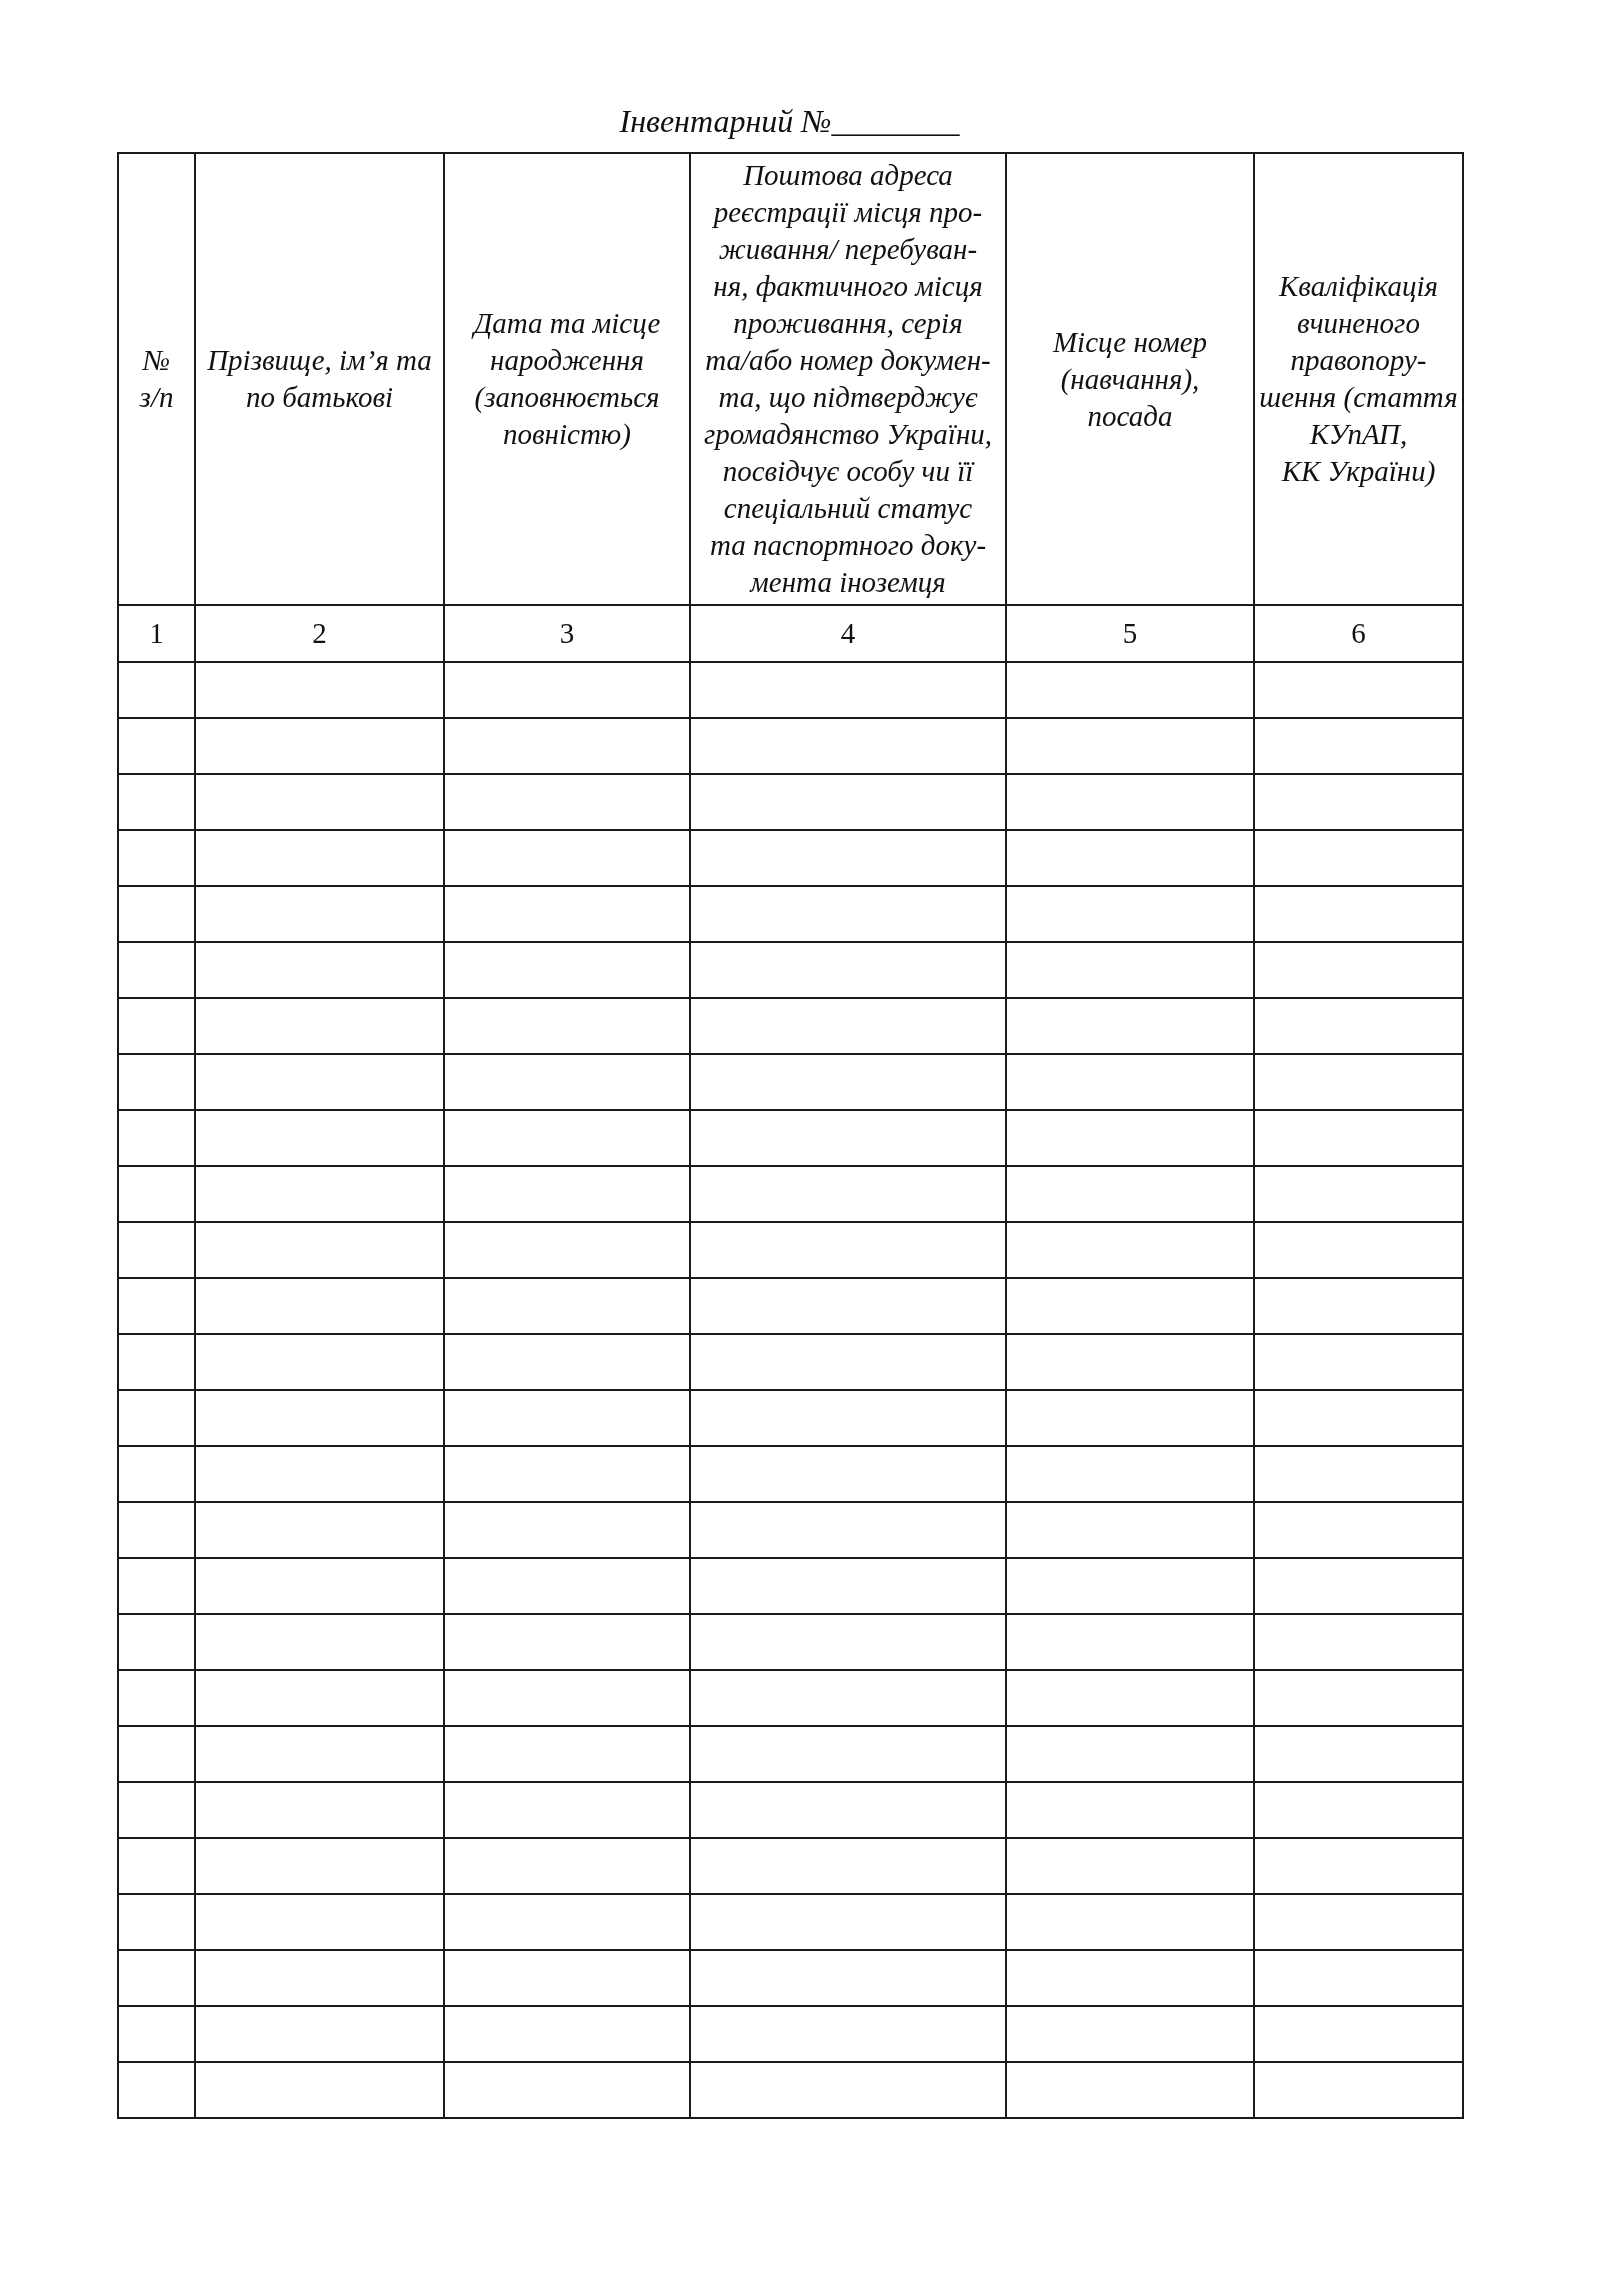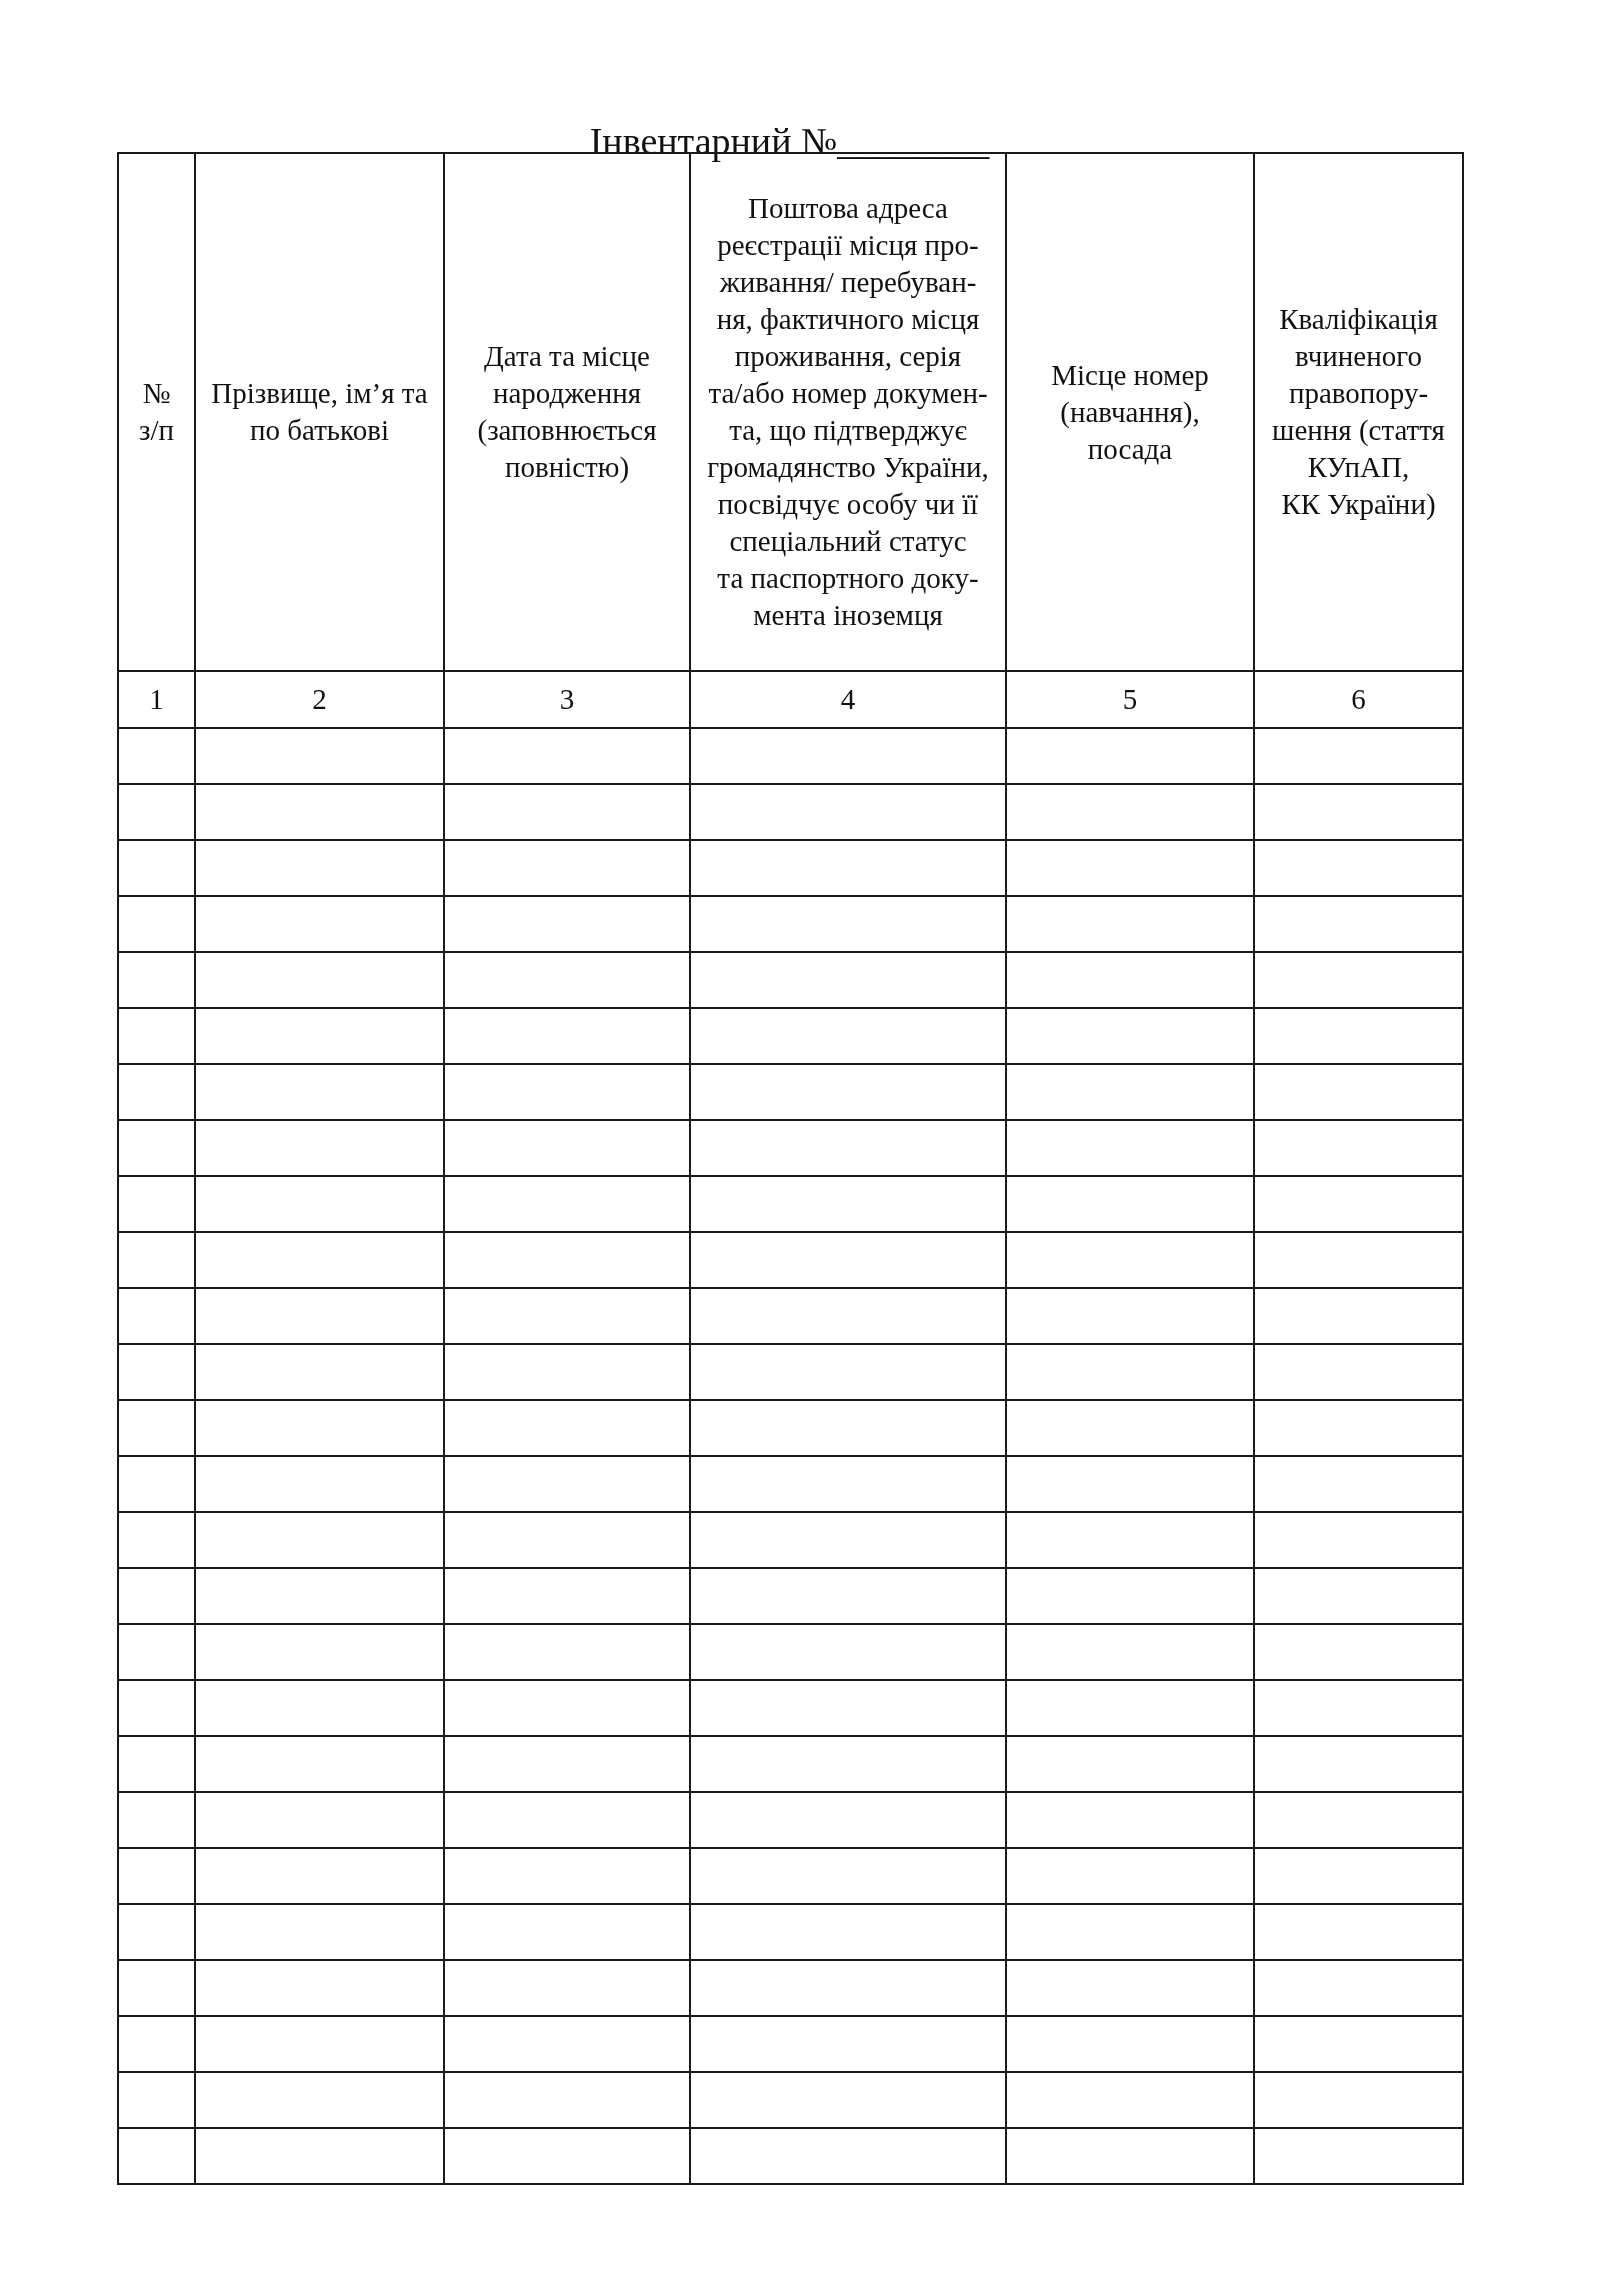--- a/index.html
+++ b/index.html
@@ -7,48 +7,50 @@
   body {
     width:1621px; height:2293px;
     position:relative;
     overflow:hidden;
     background:#ffffff;
     color:#111111;
     font-family:"Liberation Serif","DejaVu Serif",serif;
   }
   .doc-title {
     position:absolute;
-    top:124px; left:117px; width:1345px;
+    top:104px; left:117px; width:1345px;
     text-align:center;
-    font-size:38px;
+    font-size:32px;
     line-height:35px;
     white-space:pre;
+    font-style:italic;
   }
   table.register {
     position:absolute;
     top:152px; left:117px;
     width:1345px;
     table-layout:fixed;
     border-collapse:collapse;
     border:2.9px solid #1a1a1a;
   }
   table.register th,
   table.register td {
     border:2px solid #1a1a1a;
     padding:0;
     text-align:center;
     vertical-align:middle;
     font-weight:normal;
     white-space:pre;
     overflow:hidden;
   }
   tr.header-row th {
-    height:518px;
+    height:452px;
     font-size:29px;
     line-height:37px;
+    font-style:italic;
   }
   tr.number-row td {
     height:57px;
     font-size:29px;
   }
   tbody.register-body td {
     height:56px;
   }
   col.c1 { width:77px; }
   col.c2 { width:249px; }

